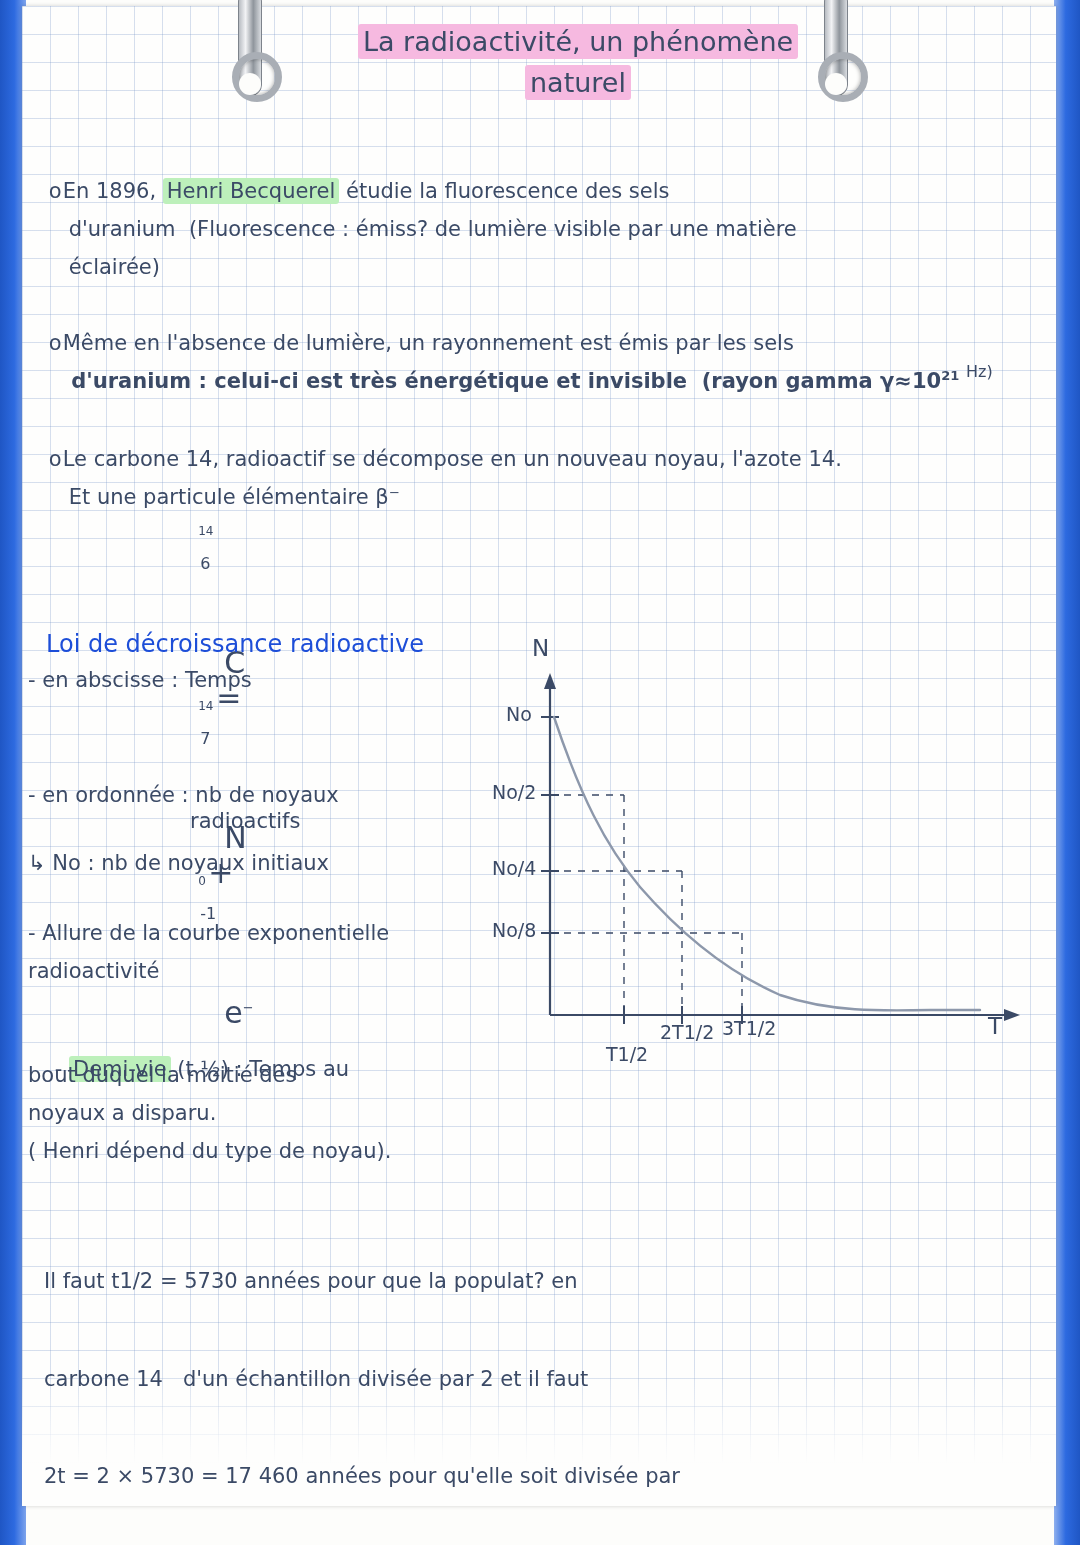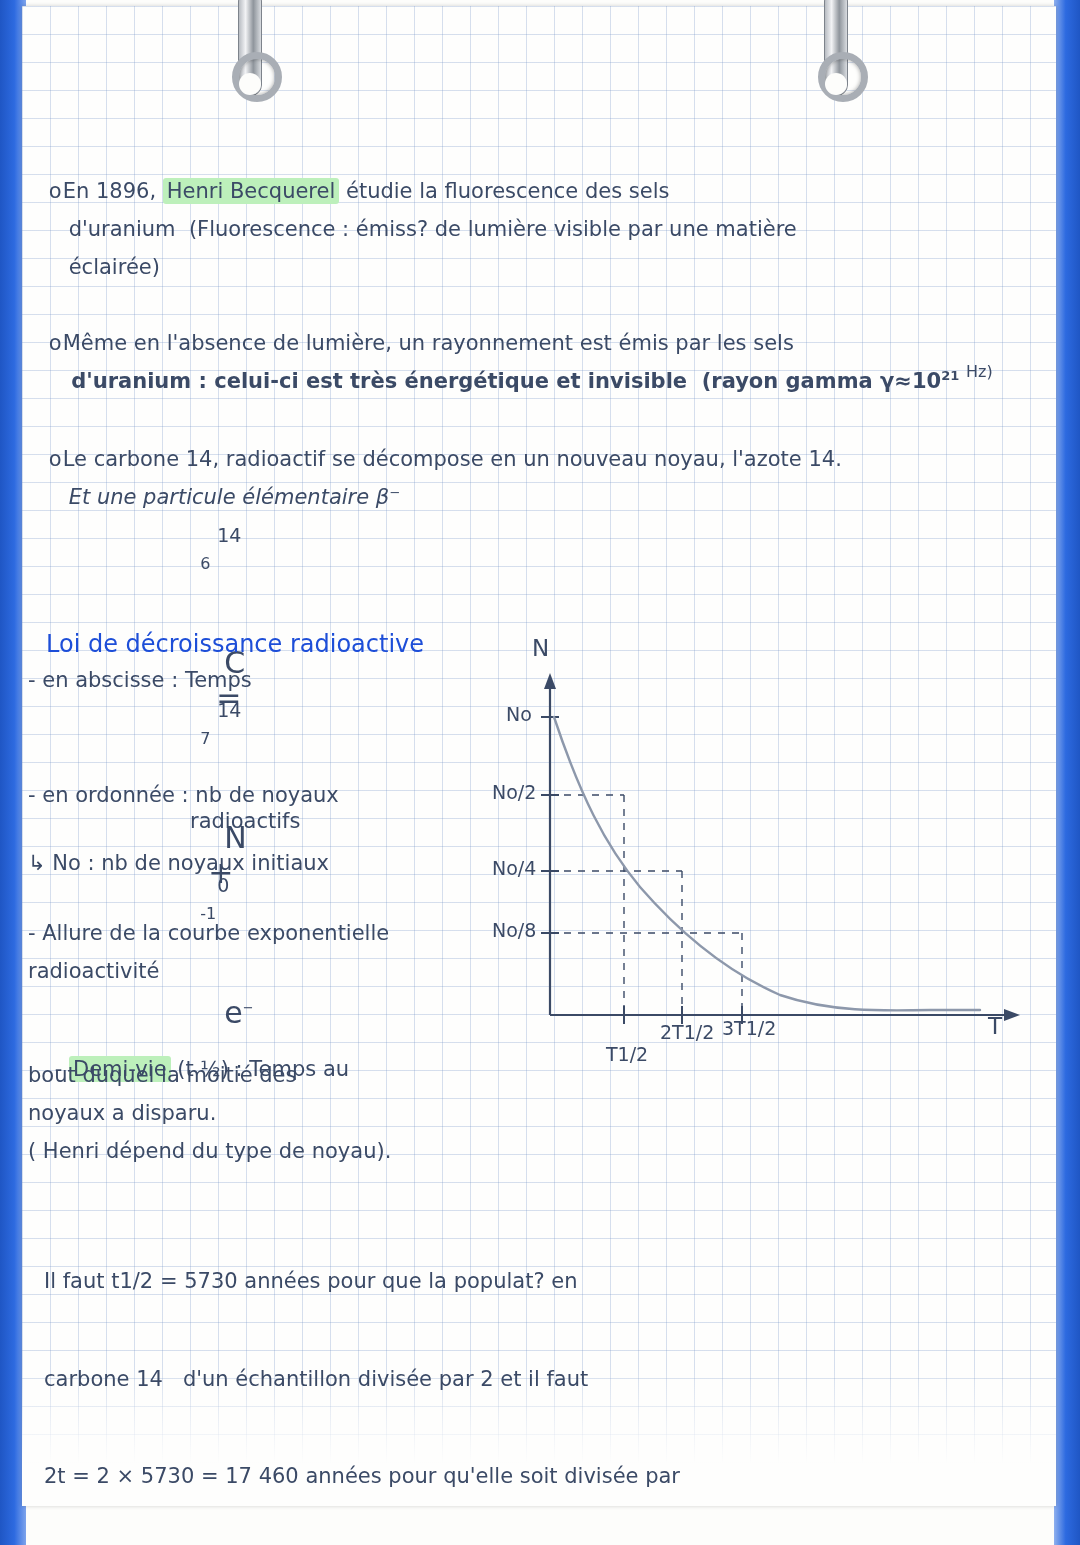--- a/index.html
+++ b/index.html
@@ -124,21 +124,21 @@
 
   
   .equation {
     position: absolute;
     left: 160px; top: 505px;
     font-size: 30px;
     color: #3b4a66;
     white-space: pre;
   }
   .eq-iso { display:inline-block; position:relative; width: 26px; height: 1em; vertical-align: baseline;}
-  .eq-iso .top { position:absolute; left:0; top:-16px; font-size:19px;margin-left:19px;}
+  .eq-iso .top { position:absolute; left:0; top:-16px; font-size:12px;}
   .eq-iso .bot { position:absolute; left:2px; top:14px; font-size:16px;}
 
   
   .sec-title {
     position: absolute;
     left: 46px; top: 630px;
     font-size: 24px;
     color: #1d4ed8;
     white-space: pre;
   }
@@ -184,20 +184,24 @@
     <div class="metal"></div>
       <div class="loop"></div>
       <div class="loop-in"></div>
   </div>
   <div class="ring" style="left:818px;">
     <div class="metal"></div>
       <div class="loop"></div>
       <div class="loop-in"></div>
   </div>
 
+  <div class="title">
+    <span class="hl-pink">La radioactivité, un phénomène</span><br>
+    <span class="hl-pink">naturel</span>
+  </div>
 
   <div class="bullet" style="left:22px; top:144px;">
     <span class="dot">o</span><span>En 1896, <span class="hl-green">Henri Becquerel</span> étudie la fluorescence des sels</span>
   </div>
   <div class="bullet" style="left:42px; top:182px;">
     <span>d'uranium  (Fluorescence : émiss? de lumière visible par une matière</span>
   </div>
   <div class="bullet" style="left:42px; top:220px;">
     <span>éclairée)</span>
   </div>
@@ -206,21 +210,21 @@
     <span class="dot">o</span><span>Même en l'absence de lumière, un rayonnement est émis par les sels</span>
   </div>
   <div class="bullet" style="left:42px; top:334px;font-weight:bold;">
     <span>d'uranium : celui-ci est très énergétique et invisible  (rayon gamma γ≈10</span><span class="sup">21</span>
   </div>
   <div class="bullet" style="left:966px; top:360px; font-size:16px;">Hz)</div>
 
   <div class="bullet" style="left:22px; top:412px;">
     <span class="dot">o</span><span>Le carbone 14, radioactif se décompose en un nouveau noyau, l'azote 14.</span>
   </div>
-  <div class="bullet" style="left:42px; top:450px;font-style:italic;">
+  <div class="bullet" style="left:42px; top:450px;">
     <span>Et une particule élémentaire β⁻</span>
   </div>
 
   <div class="equation">
     <span class="eq-iso">
       <span class="top">14</span>
       <span class="bot">6</span>
     </span><span>C</span>
     <span style="padding:0 18px">=</span>
     <span class="eq-iso">

